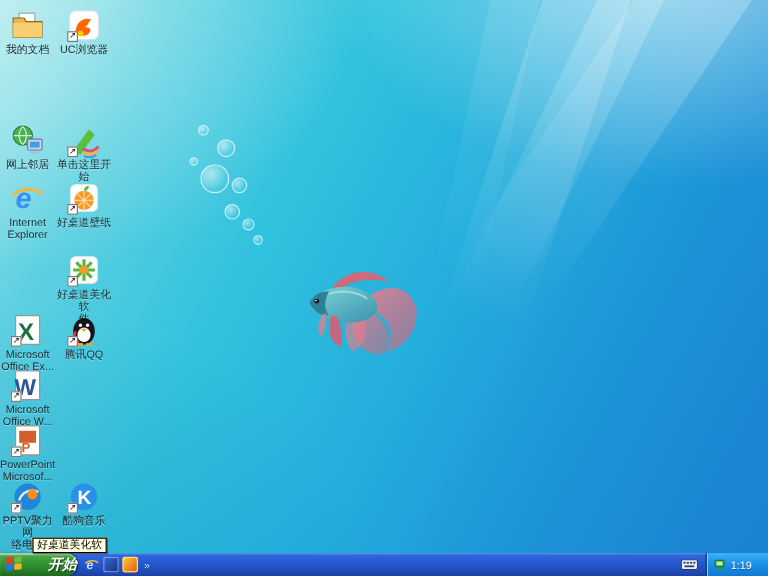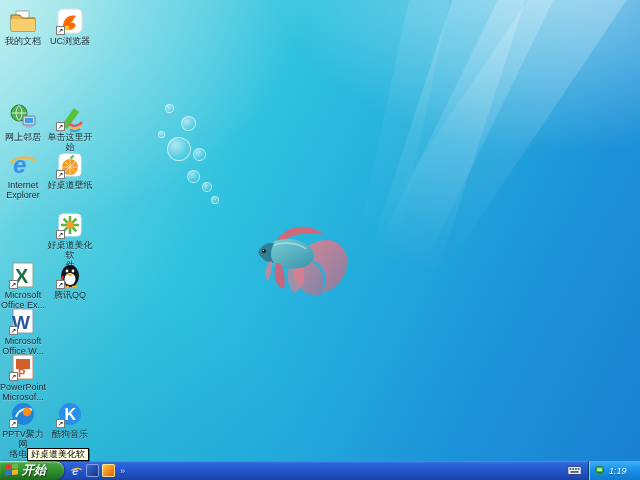--- a/index.html
+++ b/index.html
@@ -30,37 +30,37 @@
       color:#000;text-align:center;}
 
   
   .tooltip{position:absolute;left:27px;top:448px;background:#ffffe1;border:1px solid #000;
       font-size:9px;line-height:11px;padding:0 3px;color:#000;box-shadow:1px 1px 0 rgba(0,0,0,.4);z-index:6;}
 
   
   .taskbar{position:absolute;left:0;bottom:0;width:640px;height:19px;z-index:5;
       background:linear-gradient(180deg,#5a8ff0 0%,#2f66dc 10%,#2558cf 45%,#1d47b2 88%,#193fa2 100%);
       display:flex;align-items:stretch;}
-  .start{width:64px;display:flex;align-items:center;gap:3px;padding-left:5px;box-sizing:border-box;
+  .start{width:64px;display:flex;align-items:center;gap:21px;padding-left:5px;box-sizing:border-box;
       border-radius:0 9px 9px 0;cursor:pointer;
       background:linear-gradient(180deg,#8ed08a 0%,#44a440 14%,#2f8f2f 55%,#1d6a1d 100%);
       box-shadow:inset 0 1px 1px rgba(255,255,255,.5), 1px 0 2px rgba(0,0,0,.4);}
   .start span{color:#fff;font-weight:bold;font-style:italic;font-size:12px;text-shadow:1px 1px 1px rgba(0,0,0,.5);}
   .flag{width:14px;height:13px;display:grid;grid-template-columns:6px 6px;grid-template-rows:5px 5px;
       gap:1px;transform:skewY(-6deg);}
   .flag i{border-radius:1px;}
   .ql{display:flex;align-items:center;gap:3px;padding-left:6px;}
   .qli{width:13px;height:13px;border-radius:2px;cursor:pointer;position:relative;}
   .chev{color:#cfe0ff;font-size:9px;margin-left:2px;cursor:pointer;text-shadow:0 1px 1px rgba(0,0,0,.5);}
   .spacer{flex:1;}
   .lang{display:flex;align-items:center;margin-right:6px;cursor:pointer;}
   .tray{width:52px;display:flex;align-items:center;gap:3px;padding-left:6px;box-sizing:border-box;
       background:linear-gradient(180deg,#3eb1f7 0%,#1b92ea 45%,#0f78d2 100%);
       border-left:1px solid #0b3c66;box-shadow:inset 1px 0 0 #7fd0ff;}
-  .clock{color:#fff;font-size:9px;text-shadow:0 1px 1px rgba(0,0,0,.4);font-style:italic;}
+  .clock{color:#fff;font-size:9px;text-shadow:0 1px 1px rgba(0,0,0,.4);}
 </style>
 </head>
 <body>
 
 <div id="desktop">
 
   <div class="ray" style="left:420px;width:40px;height:380px;transform:rotate(12deg);opacity:.5"></div>
   <div class="ray" style="left:470px;width:70px;height:430px;transform:rotate(18deg)"></div>
   <div class="ray" style="left:525px;width:50px;height:440px;transform:rotate(26deg)"></div>
   <div class="ray" style="left:570px;width:82px;height:430px;transform:rotate(34deg)"></div>

